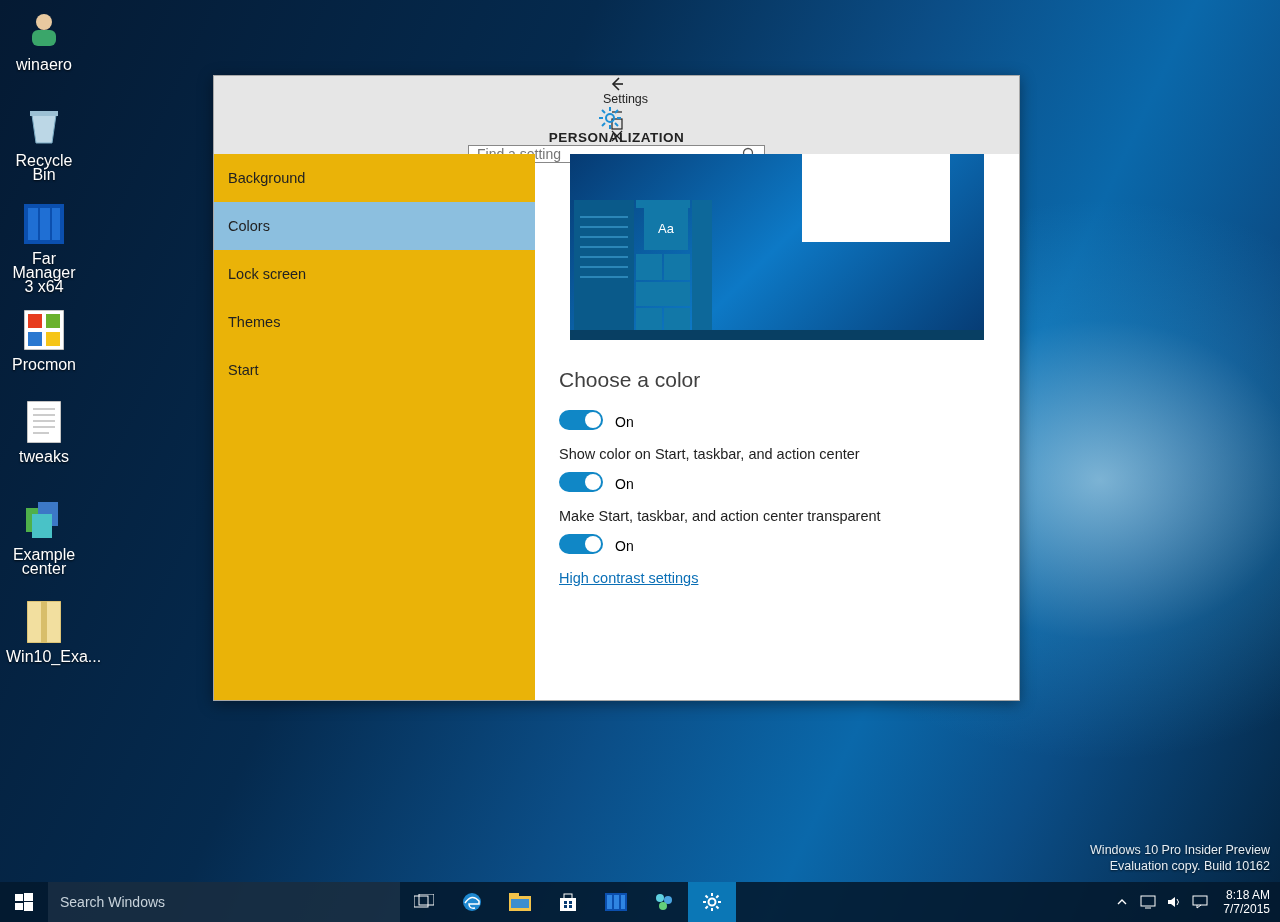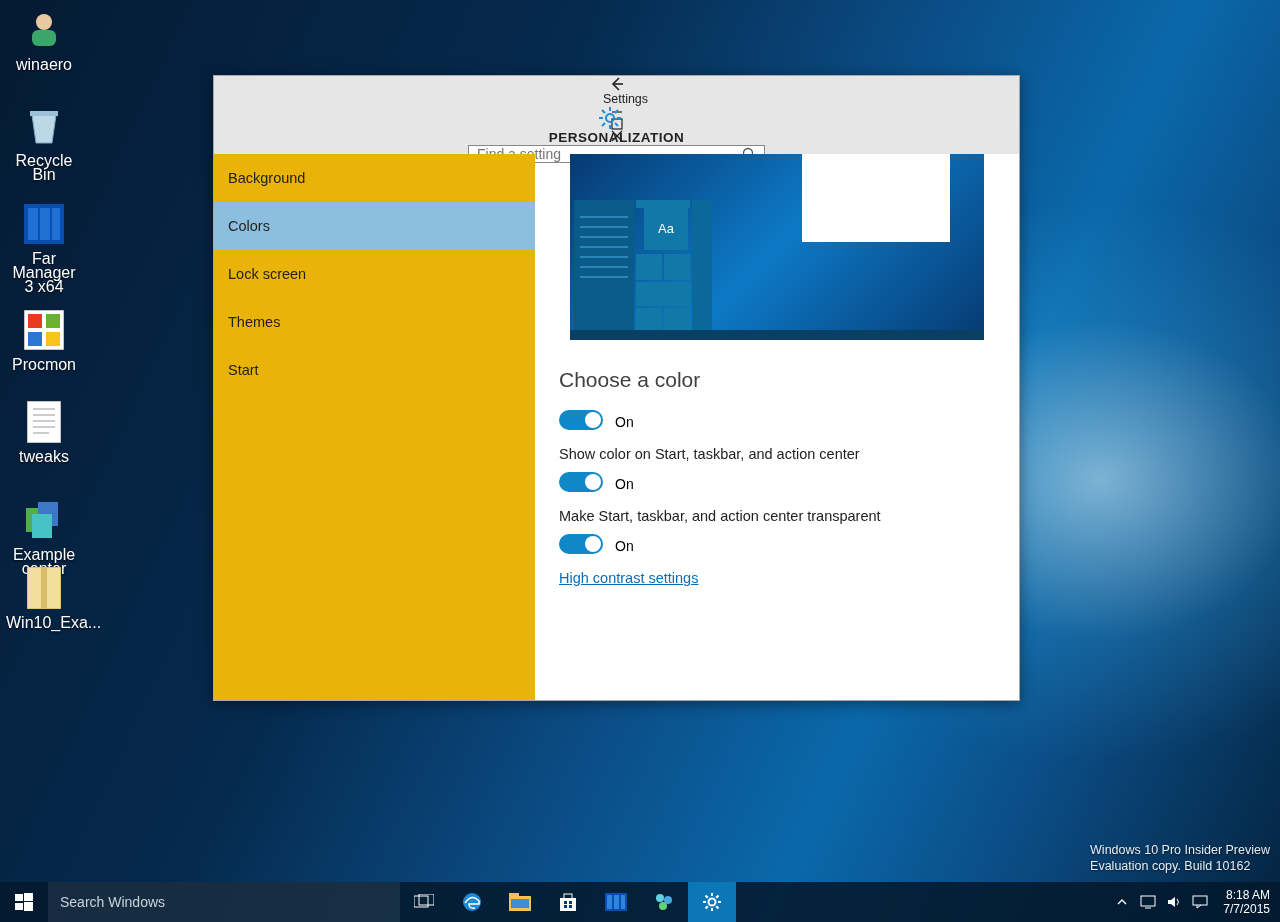--- a/index.html
+++ b/index.html
@@ -66,21 +66,21 @@
 #taskbar { position:absolute; left:0; right:0; bottom:0; height:40px; background:rgba(3,25,45,.88); display:flex; align-items:center; color:#fff; font-size:14px;}
 .tstart{width:48px;height:40px;display:flex;align-items:center;justify-content:center;cursor:pointer;}
 .tsearch{width:352px;height:40px;background:rgba(255,255,255,.08);display:flex;align-items:center;padding:0 12px;color:#c8d3db;cursor:text;}
 .tbtn{width:48px;height:40px;display:flex;align-items:center;justify-content:center;cursor:pointer;}
 .tbtn.active{background:#0b77b6;}
 .tray{margin-left:auto;display:flex;align-items:center;height:40px;}
 .tray .ti{width:26px;height:40px;display:flex;align-items:center;justify-content:center;font-size:13px;cursor:pointer;}
 .clock{ text-align:right; font-size:12px; line-height:14px; padding:0 10px; cursor:pointer;}
 
 
-.wm{position:absolute; right:10px; bottom:48px; font-size:12.5px; color:#e6eef4; text-shadow:0 1px 2px rgba(0,0,0,.6); line-height:16px;}
+.wm{position:absolute; right:10px; bottom:48px; text-align:right; font-size:12.5px; color:#e6eef4; text-shadow:0 1px 2px rgba(0,0,0,.6); line-height:16px;}
 
 
 svg{display:block;}
 </style>
 </head>
 <body>
 
 <div id="desktop">
 
   <div class="dicon" style="left:6px; top:6px;">
@@ -140,21 +140,21 @@
   <div class="dicon" style="left:6px; top:496px;">
     <div class="g">
         <svg width="40" height="40">
           <rect x="2" y="8" width="20" height="24" fill="#4fb04a"></rect>
           <rect x="14" y="2" width="20" height="24" fill="#3c78c6"></rect>
           <rect x="8" y="14" width="20" height="24" fill="#49c2c7"></rect>
         </svg>
       </div>
     <div class="lbl">Example center</div>
   </div>
-  <div class="dicon" style="left:6px; top:564px;">
+  <div class="dicon" style="left:6px; top:598px;">
     <div class="g">
         <svg width="34" height="42">
           <rect width="34" height="42" fill="#f2df9f" stroke="#c9a94e"></rect>
           <rect x="14" y="0" width="6" height="42" fill="#d8be6a"></rect>
         </svg>
       </div>
     <div class="lbl">Win10_Exa...</div>
   </div>
 
   <div id="settings">

